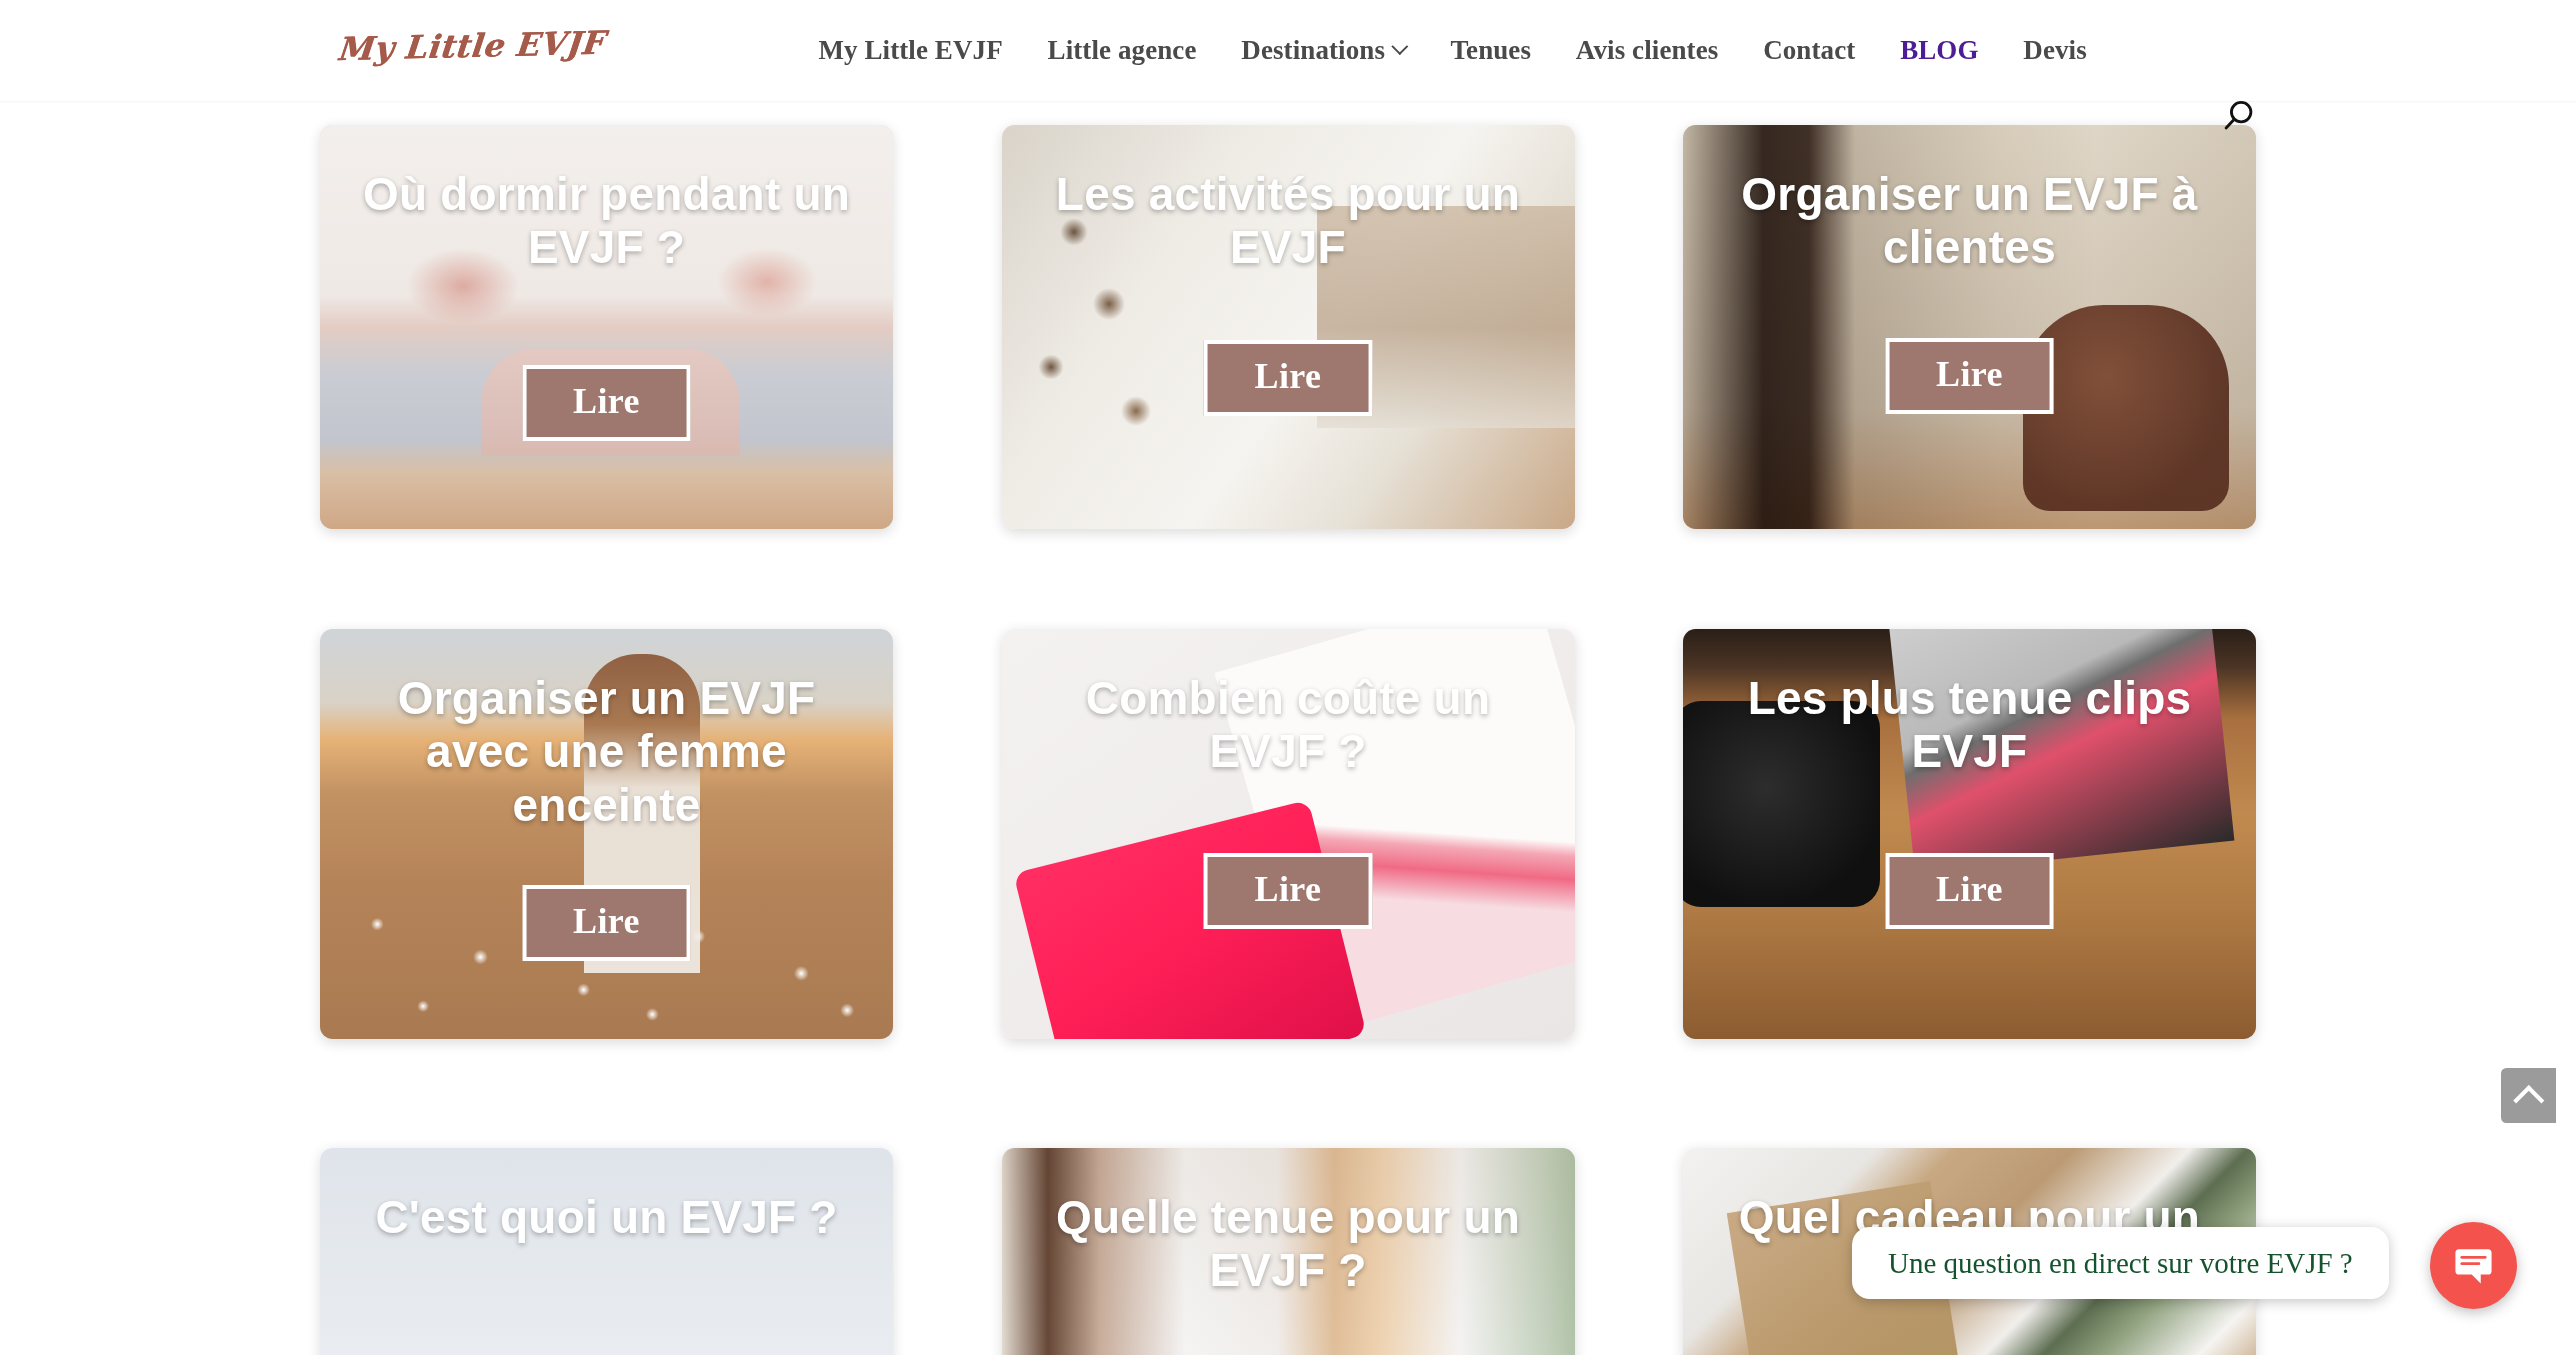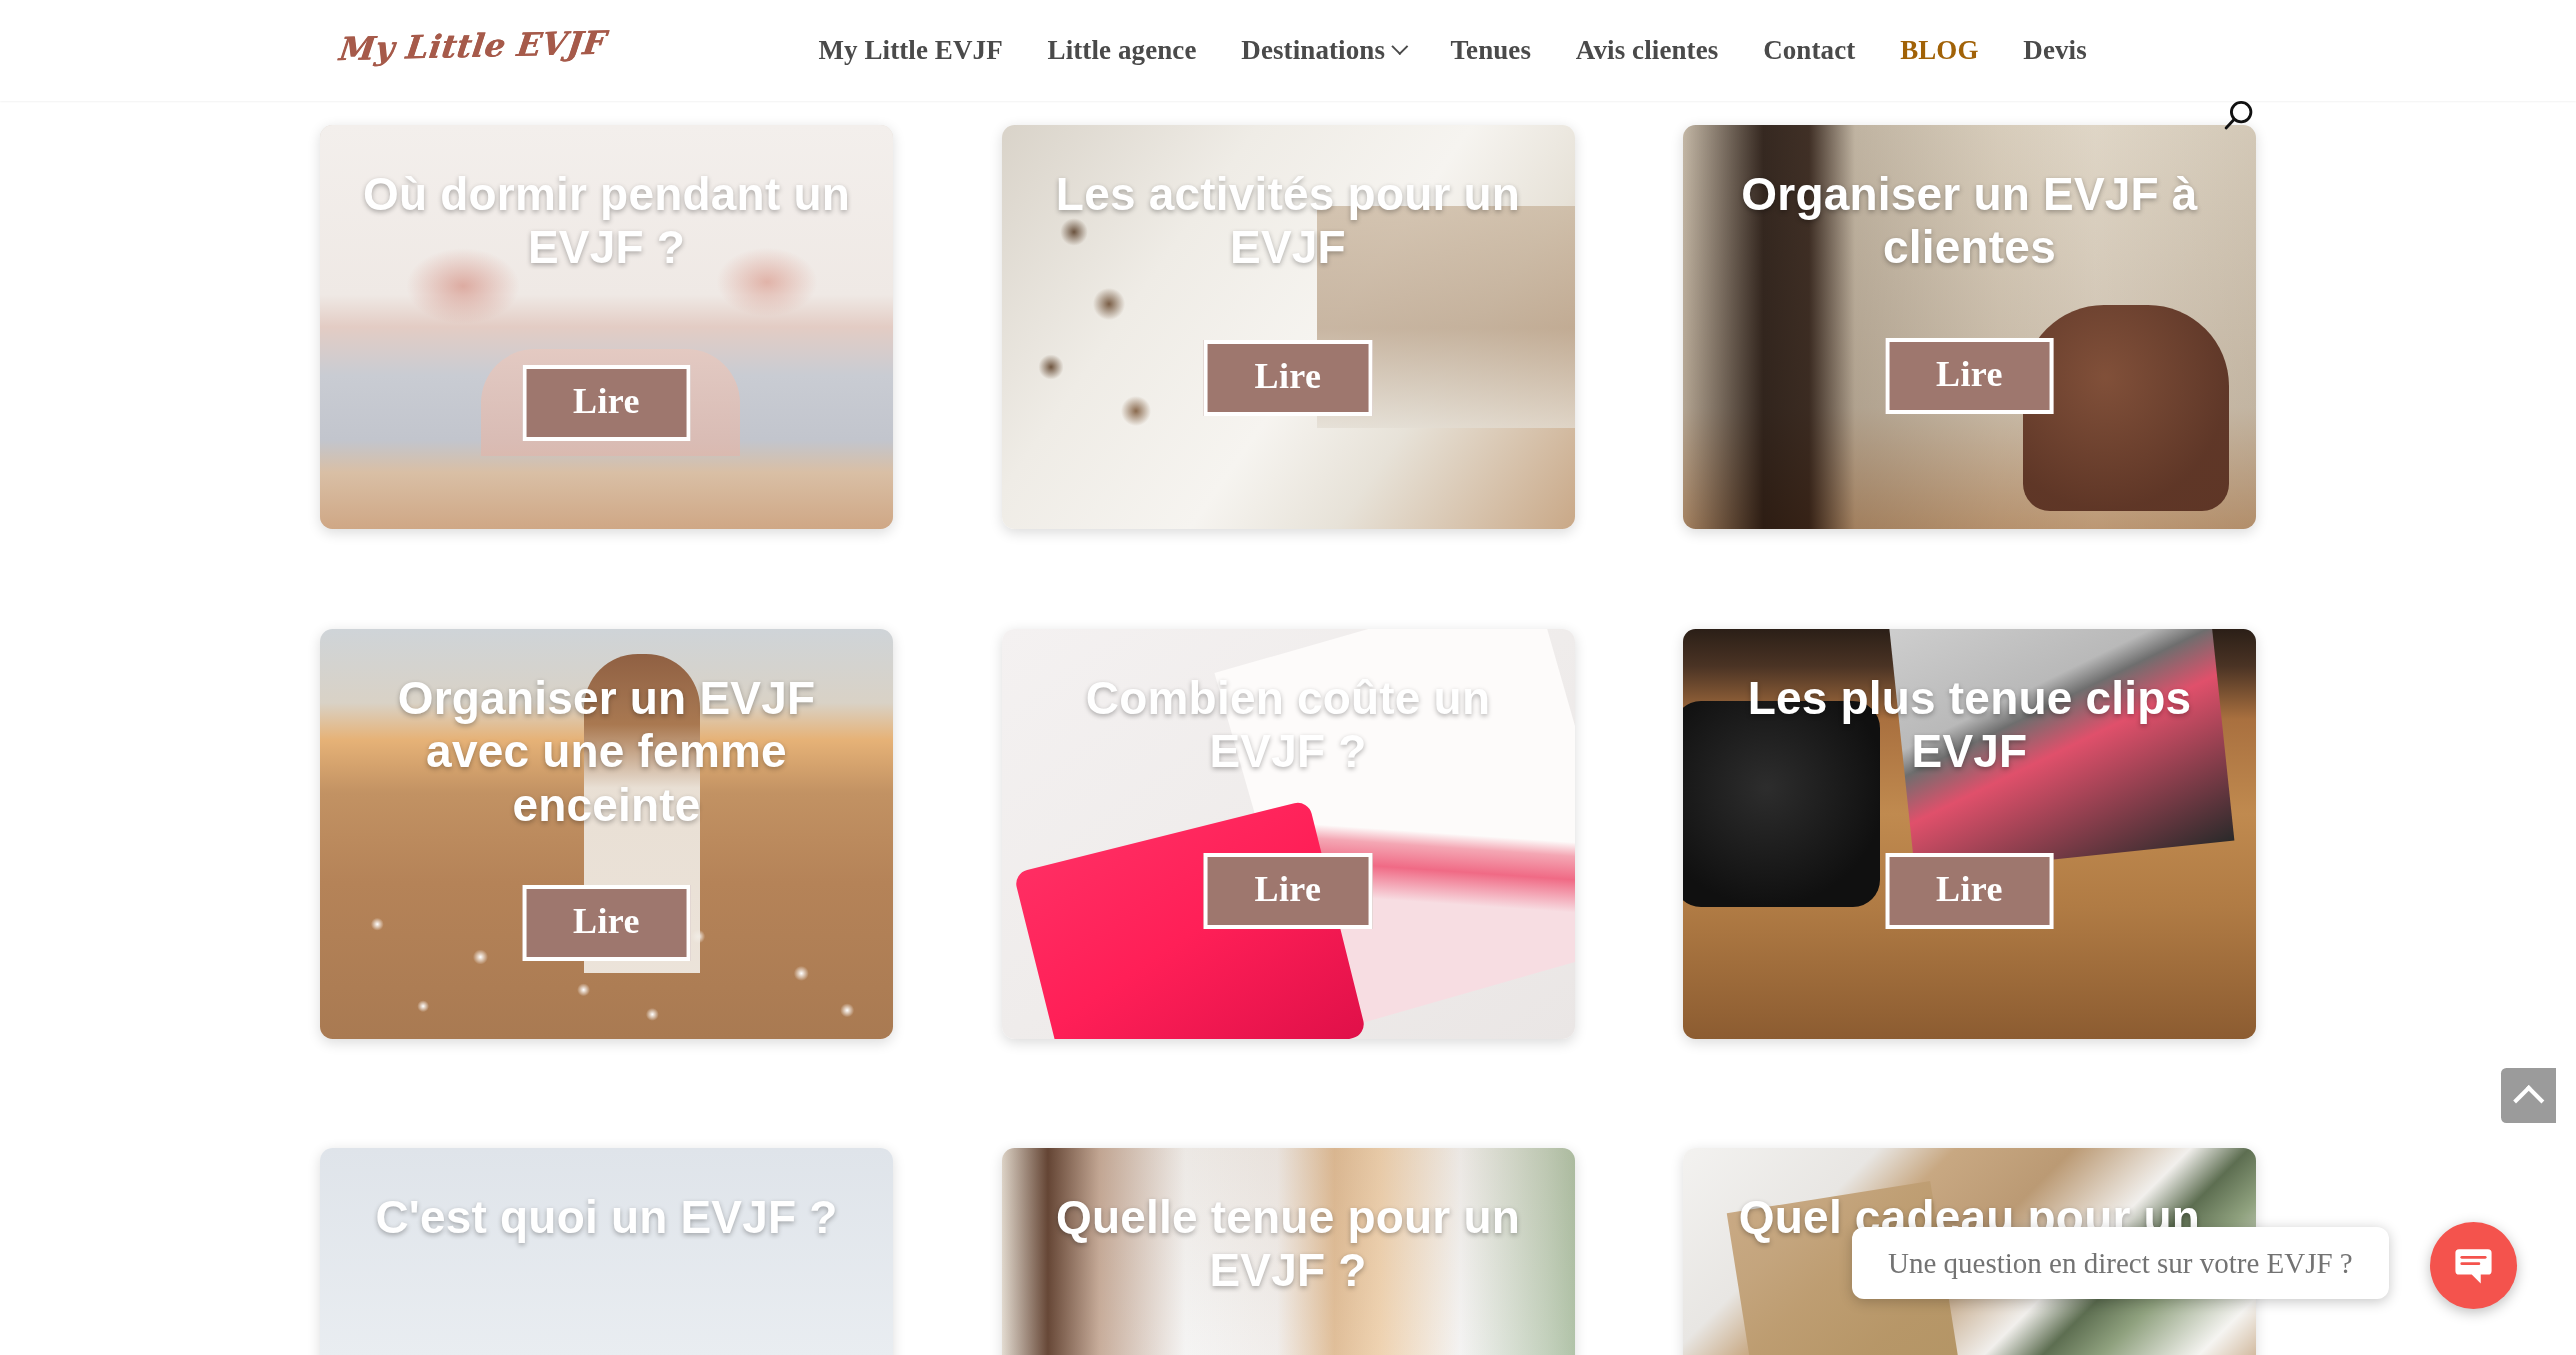--- a/index.html
+++ b/index.html
@@ -57,21 +57,21 @@
     font-size: 27px;
     color: #4a4a4a;
     letter-spacing: 0.1px;
     padding: 0 22.4px;
     white-space: nowrap;
     cursor: pointer;
     display: flex;
     align-items: center;
     gap: 9px;
   }
-  .nav-item.active { color: #a16207; }
+  .nav-item.active { color: #4c1d95; }
   .chevron-down {
     display: inline-block;
     width: 11.6px; height: 11.6px;
     border-right: 2.7px solid #4a4a4a;
     border-bottom: 2.7px solid #4a4a4a;
     transform: translateY(-4.5px) rotate(45deg);
   }
   .search-btn {
     position: absolute;
     left: 2219px;
@@ -290,26 +290,26 @@
     border-top: 4.5px solid #ffffff;
     transform: translateY(4.5px) rotate(45deg);
   }
 
   
   .chat-bubble {
     position: absolute;
     left: 1852px;
     top: 1227px;
     background: #ffffff;
-    border-radius: 12px;
+    border-radius: 18px;
     box-shadow: 0 2.7px 12.5px rgba(0,0,0,0.22);
     padding: 19.7px 36px;
     font-family: "Liberation Serif", serif;
     font-size: 29px;
-    color: #737373;
+    color: #14532d;
     white-space: nowrap;
     z-index: 70;
     cursor: pointer;
   }
   .chat-launcher {
     position: absolute;
     left: 2430px;
     top: 1222px;
     width: 87px; height: 87px;
     border-radius: 50%;

